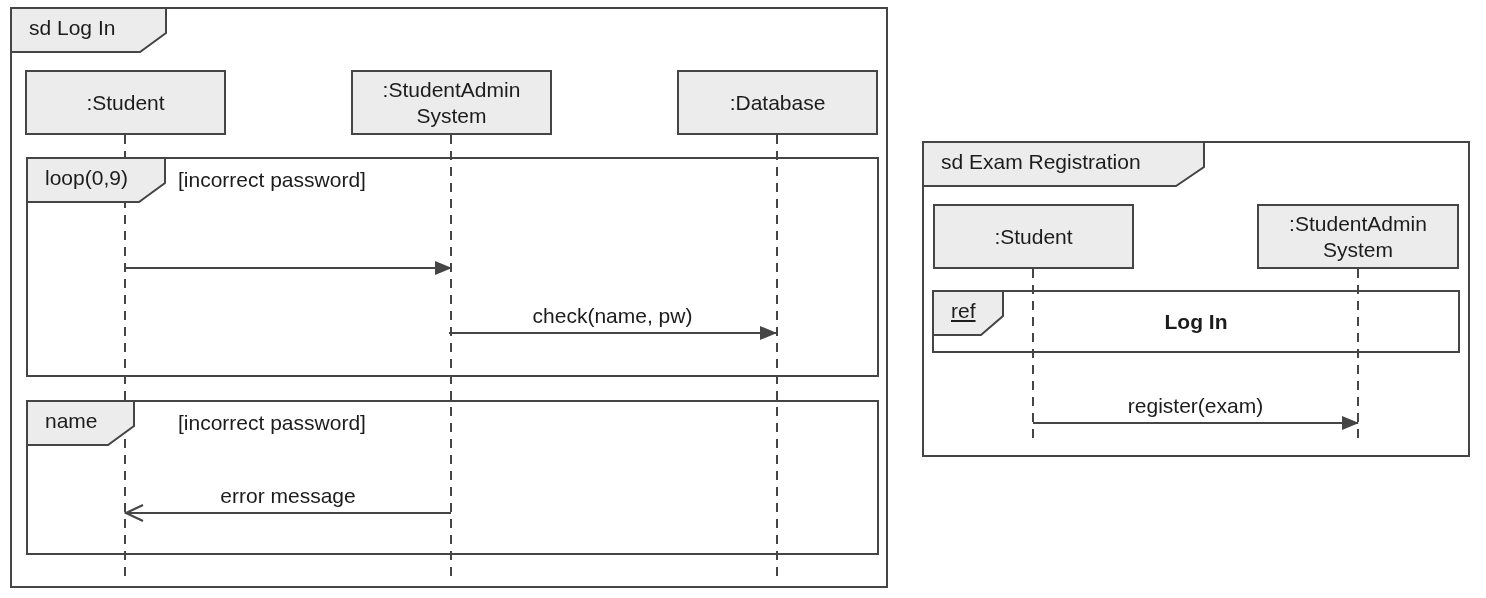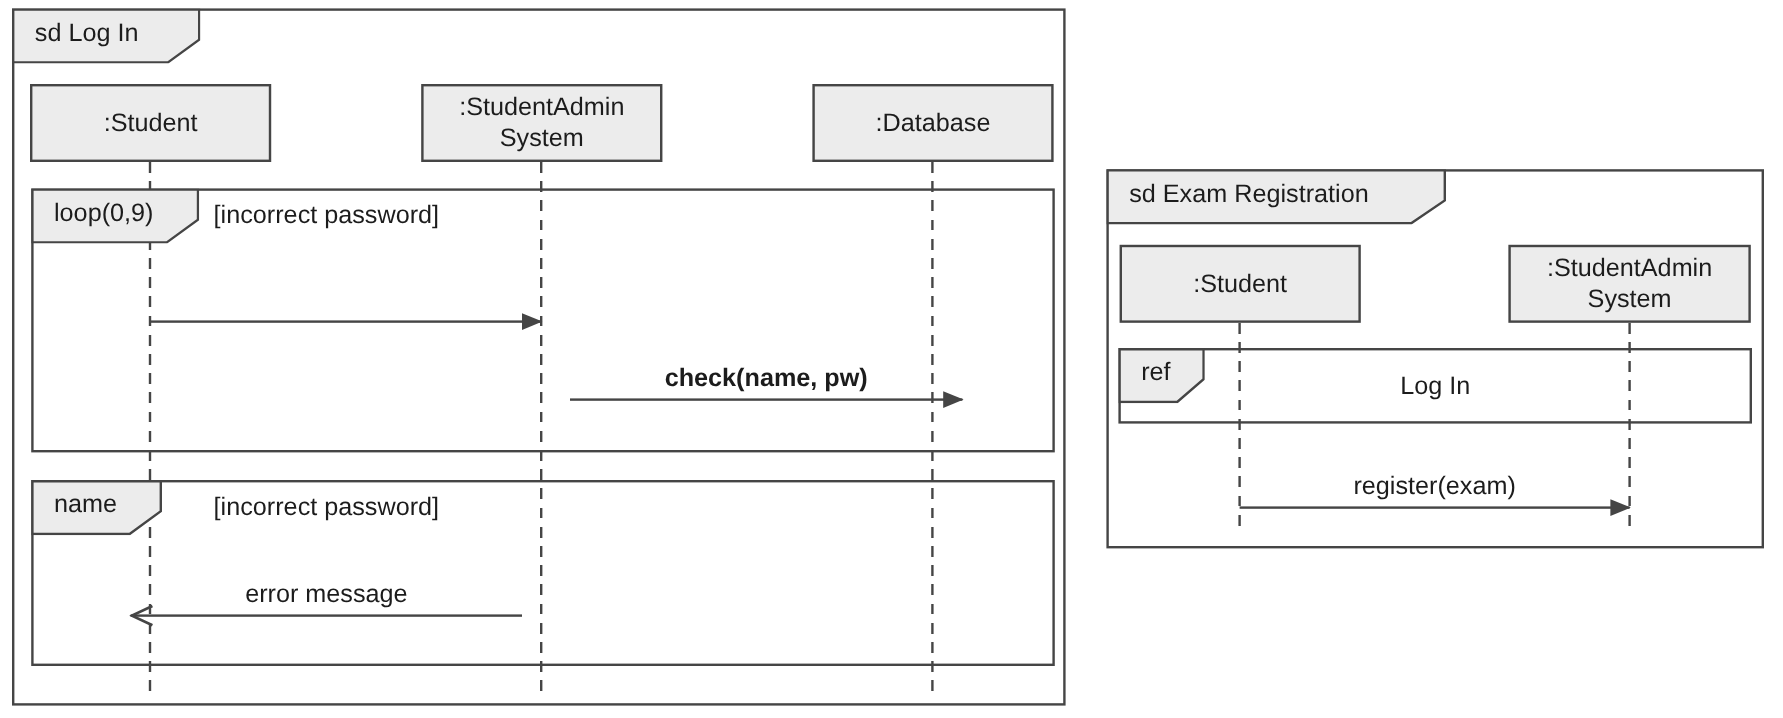--- a/index.html
+++ b/index.html
@@ -99,20 +99,21 @@
     fill: none;
     stroke: var(--line, #454545);
     stroke-width: 2.2;
   }
   .ref-label {
     position: absolute;
     display: flex;
     align-items: center;
     justify-content: center;
     text-align: right;
+    font-weight: bold;
   }
 </style>
 </head>
 <body>
 
 <div class="canvas">
 
   <div class="frame" style="left:10px; top:7px; width:878px; height:581px;"></div>
 
   <div class="lifeline" style="left:124px; top:135px; height:445px;"></div>
@@ -144,36 +145,36 @@
     </svg>
     <span class="tag-label">loop(0,9)</span>
   </div>
   <div class="guard" style="left:178px; top:165px; height:30px;">[incorrect password]</div>
 
   <div class="message" style="left:125px; top:237px; width:326px;">
     <div class="msg-line"></div>
     <div class="arrowhead-filled-right"></div>
   </div>
 
-  <div class="message" style="left:475px; top:302px; width:327px;font-weight:bold;">
+  <div class="message" style="left:449px; top:302px; width:327px;">
     <div class="msg-label">check(name, pw)</div>
     <div class="msg-line"></div>
     <div class="arrowhead-filled-right"></div>
   </div>
 
   <div class="fragment" style="left:26px; top:400px; width:853px; height:155px;"></div>
   <div class="tag" style="left:26px; top:400px; width:109px; height:46px;">
     <svg width="109" height="46" viewBox="0 0 109 46">
       <polygon class="tag-shape" points="1,1 108,1 108,26 82,45 1,45"></polygon>
     </svg>
     <span class="tag-label">name</span>
   </div>
   <div class="guard" style="left:178px; top:408px; height:30px;">[incorrect password]</div>
 
-  <div class="message" style="left:109px; top:482px; width:326px;text-decoration:underline;">
+  <div class="message" style="left:125px; top:482px; width:326px;text-decoration:underline;">
     <div class="msg-label">error message</div>
     <div class="msg-line"></div>
     <svg class="arrowhead-open-left" viewBox="0 0 22 20">
       <polyline points="19,2 2,10 19,18"></polyline>
     </svg>
   </div>
 
   <div class="frame" style="left:922px; top:141px; width:548px; height:316px;"></div>
 
   <div class="lifeline" style="left:1032px; top:269px; height:174px;"></div>
@@ -189,21 +190,21 @@
   <div class="head-box" style="left:933px; top:204px; width:201px; height:65px;">
     <span>:Student</span>
   </div>
   <div class="head-box" style="left:1257px; top:204px; width:202px; height:65px;">
     <span>:StudentAdmin</span>
     <span>System</span>
   </div>
 
   <div class="fragment" style="left:932px; top:290px; width:528px; height:63px;"></div>
   <div class="ref-label" style="left:932px; top:290px; width:528px; height:63px;">Log In</div>
-  <div class="tag" style="left:932px; top:290px; width:72px; height:46px;">
+  <div class="tag" style="left:932px; top:290px; width:72px; height:46px;text-decoration:underline;">
     <svg width="72" height="46" viewBox="0 0 72 46">
       <polygon class="tag-shape" points="1,1 71,1 71,26 49,45 1,45"></polygon>
     </svg>
     <span class="tag-label">ref</span>
   </div>
 
   <div class="message" style="left:1033px; top:392px; width:325px;">
     <div class="msg-label">register(exam)</div>
     <div class="msg-line"></div>
     <div class="arrowhead-filled-right"></div>

